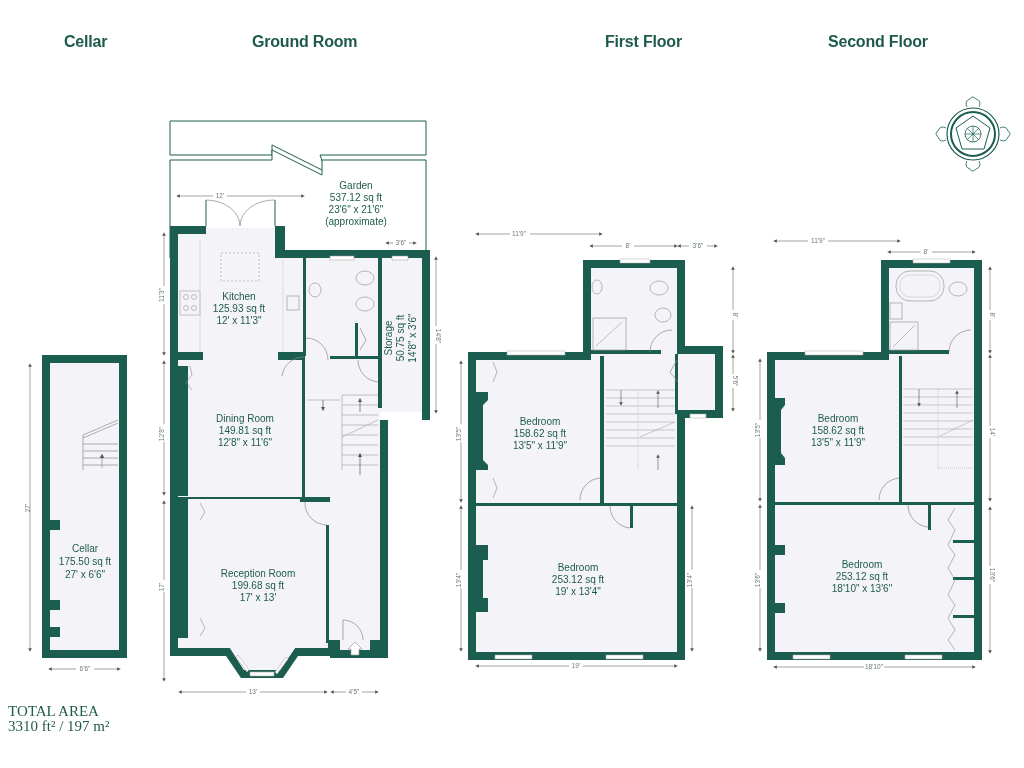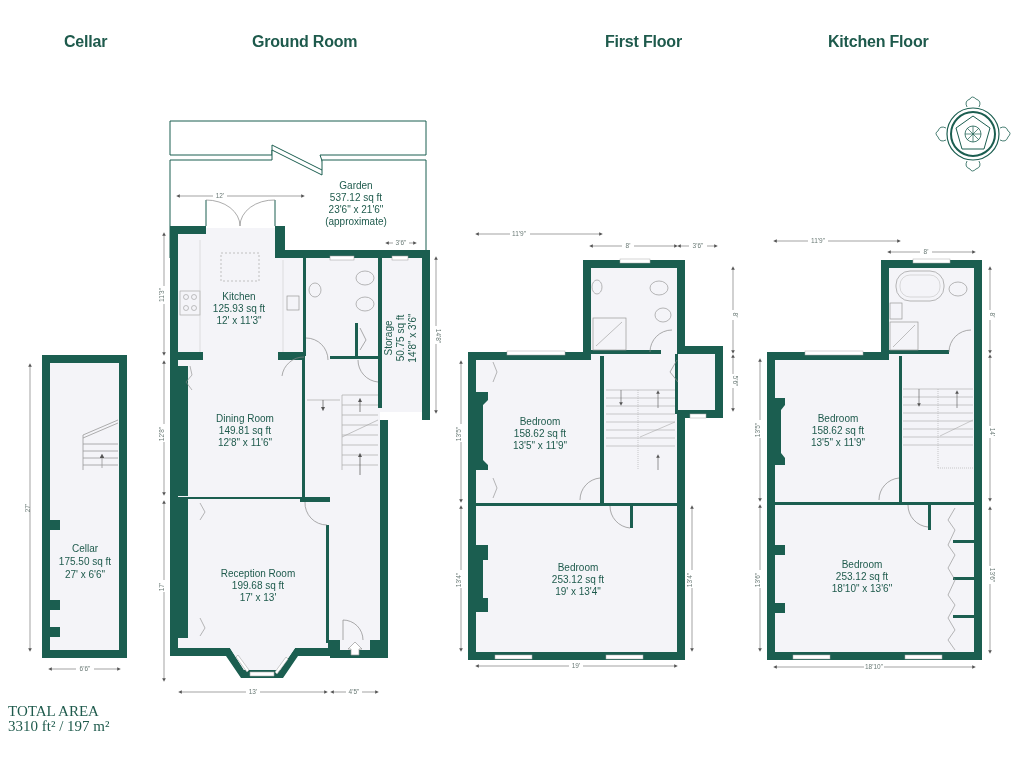--- a/index.html
+++ b/index.html
@@ -9,21 +9,21 @@
   .room-label { font-family:"Liberation Sans", sans-serif; font-size:10px; fill:#1e5a4c; text-anchor:middle; }
   .dim { font-family:"Liberation Sans", sans-serif; font-size:6.5px; fill:#6a7a76; text-anchor:middle; }
   .total { position:absolute; left:8px; top:704px; font-family:"Liberation Serif", serif; color:#1e5a4c; font-size:15px; line-height:15px; }
 </style>
 </head>
 <body>
 
 <div class="floor-title" style="left:64px;">Cellar</div>
 <div class="floor-title" style="left:252px;">Ground Room</div>
 <div class="floor-title" style="left:561px;margin-left:44px;">First Floor</div>
-<div class="floor-title" style="left:828px;">Kitchen Floor</div>
+<div class="floor-title" style="left:828px;">Second Floor</div>
 
 <svg width="1024" height="768" viewBox="0 0 1024 768">
   <defs>
     <marker id="arr" markerWidth="6" markerHeight="6" refX="3" refY="3" orient="auto-start-reverse">
       <path d="M0,0 L6,3 L0,6 z" fill="#555"></path>
     </marker>
   </defs>
 
   <g>
     <rect x="42" y="355" width="85" height="303" fill="#1b5e50"></rect>

